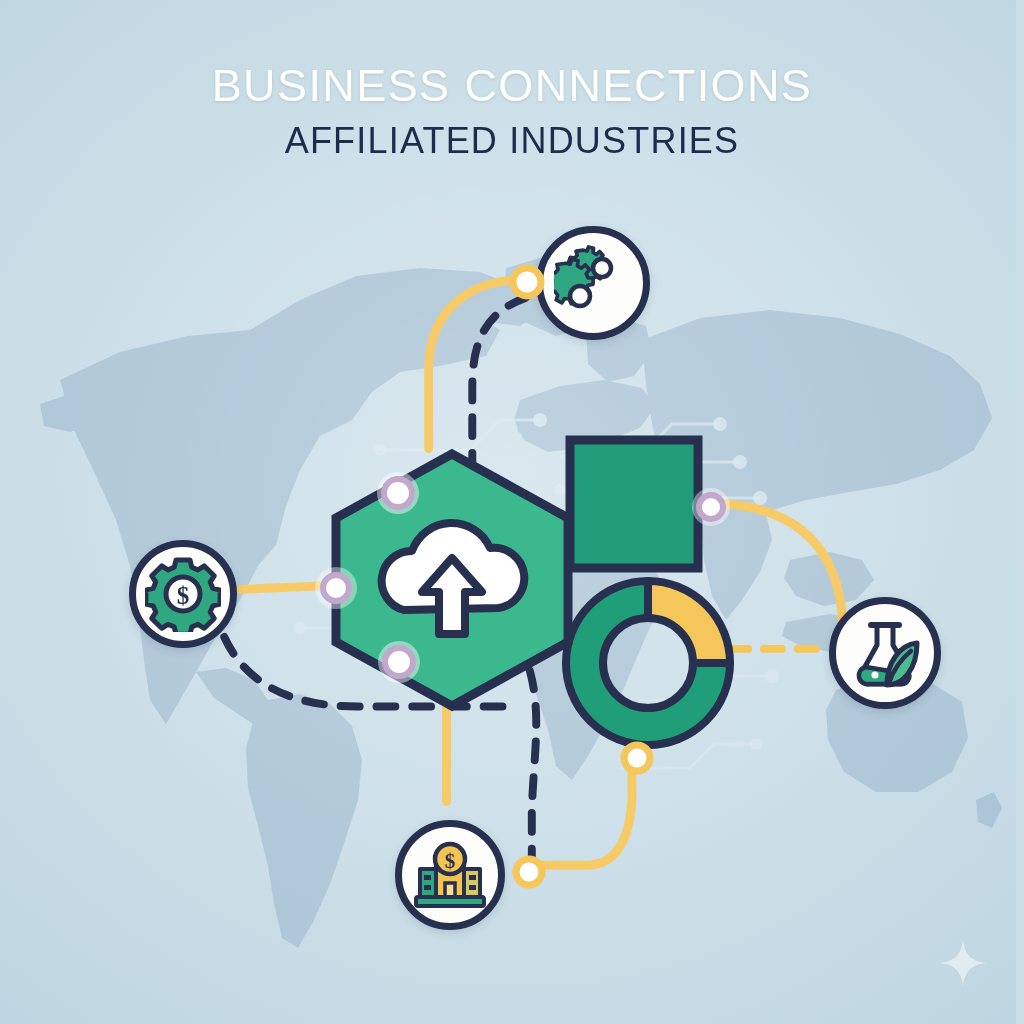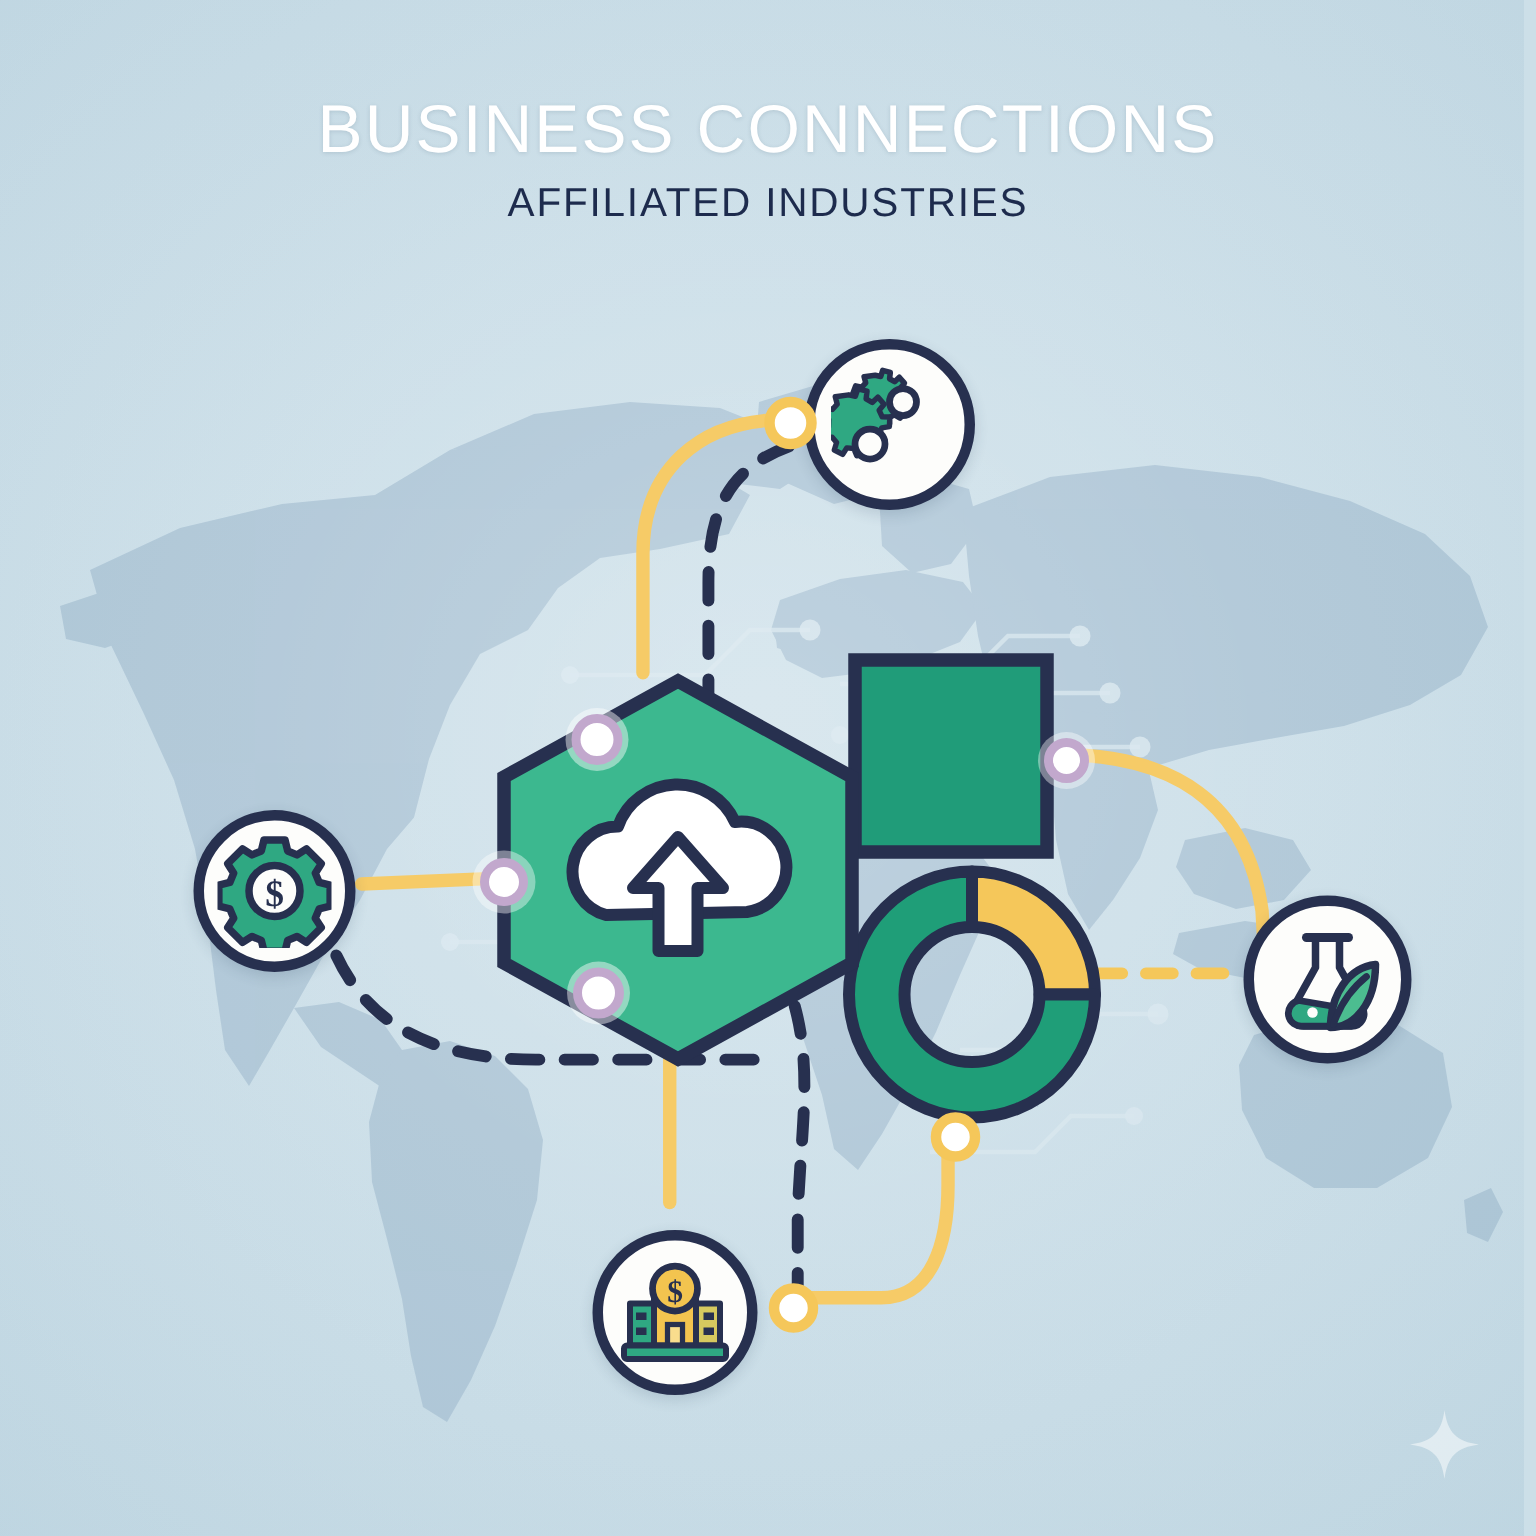--- a/index.html
+++ b/index.html
@@ -46,21 +46,21 @@
     font-size: 45px;
     letter-spacing: 1.4px;
     font-weight: 400;
     color: #ffffff;
     line-height: 1.05;
     text-shadow: 0 1px 3px rgba(60,90,110,0.18);
     white-space: nowrap;
   }
   .title-sub {
     margin-top: 12px;
-    font-size: 27px;
+    font-size: 36px;
     letter-spacing: 1.2px;
     font-weight: 400;
     color: #1d2b4d;
     line-height: 1.1;
     white-space: nowrap;
   }
 
   
   .connectors { position: absolute; inset: 0; }
 

